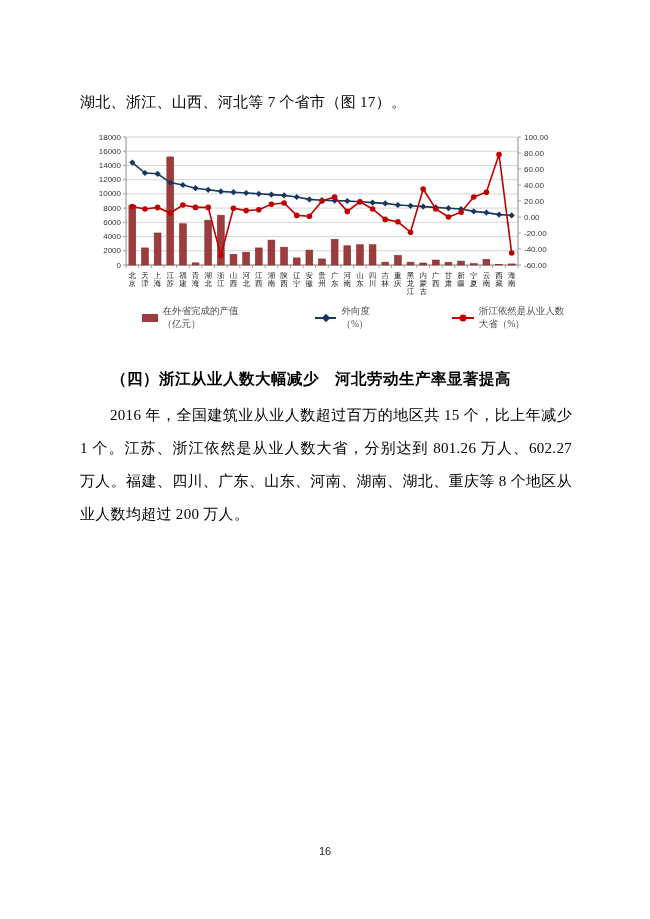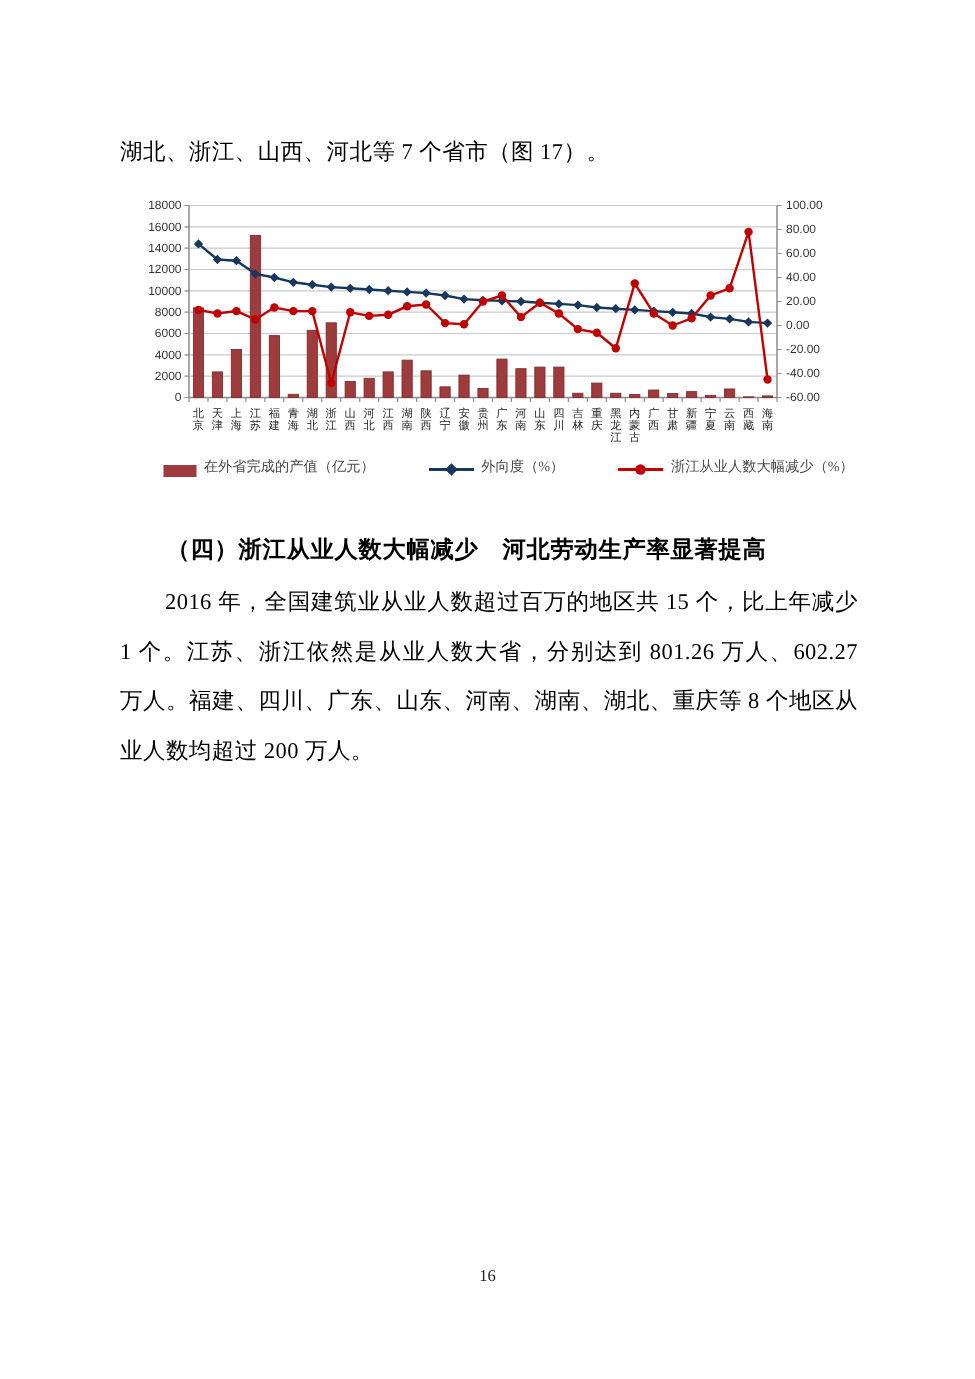--- a/index.html
+++ b/index.html
@@ -9,29 +9,29 @@
     font-family:"Liberation Serif","DejaVu Serif",serif;
     border-radius:31px;
   }
   .bodytext{font-size:15px;line-height:2.2;margin:0;text-align:justify;letter-spacing:.3px;}
   .indent{text-indent:2em;}
   .heading{font-size:15.5px;font-weight:bold;margin:38px 0 9px 0;text-indent:2em;letter-spacing:.5px;}
   figure{margin:14px 0 0 0;}
   .chart-svg{display:block;margin-left:8px;}
   .legend{display:flex;justify-content:center;align-items:center;gap:36px;margin-top:2px;padding-left:26px;
           font-size:9.5px;color:#4a4a4a;font-family:"Liberation Serif","DejaVu Serif",serif;}
-  .legend-item{display:flex;align-items:flex-end;gap:5px;}
+  .legend-item{display:flex;align-items:center;gap:5px;margin-left:36px;}
   .sw-bar{width:22px;height:8px;display:inline-block;background:#9e3b3c;}
   .sw-line{position:relative;width:30px;height:10px;display:inline-block;}
   .sw-line .ln{position:absolute;left:0;right:0;top:4px;height:2px;background:#000;}
   .sw-line .mk-d{position:absolute;left:50%;top:50%;width:6px;height:6px;transform:translate(-50%,-50%) rotate(45deg);background:#000;}
   .sw-line .mk-c{position:absolute;left:50%;top:50%;width:7px;height:7px;transform:translate(-50%,-50%);border-radius:50%;background:#000;}
   figcaption{text-align:center;font-weight:bold;font-size:14px;margin-top:11px;letter-spacing:.5px;}
   .pageno{position:absolute;left:0;right:0;bottom:62px;text-align:center;font-size:11px;
-          font-family:Liberation Serif, serif;color:#222;}
+          font-family:Liberation Sans, sans-serif;color:#222;}
 </style>
 </head>
 <body>
 
 <div class="page">
 
   <p class="bodytext">湖北、浙江、山西、河北等 7 个省市（图 17）。</p>
 
   <figure>
     <svg class="chart-svg" width="470" height="170" viewBox="0 0 470 170" xmlns="http://www.w3.org/2000/svg">
@@ -272,21 +272,21 @@
             <span class="ln" style="background: rgb(23, 55, 94);"></span>
             <span class="mk-d" style="background: rgb(23, 55, 94);"></span>
           </span>
         <span>外向度（%）</span>
       </div>
       <div class="legend-item">
         <span class="sw-line">
             <span class="ln" style="background: rgb(192, 0, 0);"></span>
             <span class="mk-c" style="background: rgb(192, 0, 0);"></span>
           </span>
-        <span>浙江从业人数大幅减少（%）</span>
+        <span>浙江依然是从业人数大省（%）</span>
       </div>
     </div>
 
   </figure>
 
   <h3 class="heading">（四）浙江从业人数大幅减少　河北劳动生产率显著提高</h3>
 
   <p class="bodytext indent">2016 年，全国建筑业从业人数超过百万的地区共 15 个，比上年减少 1 个。江苏、浙江依然是从业人数大省，分别达到 801.26 万人、602.27 万人。福建、四川、广东、山东、河南、湖南、湖北、重庆等 8 个地区从业人数均超过 200 万人。</p>
 
   <div class="pageno">16</div>

